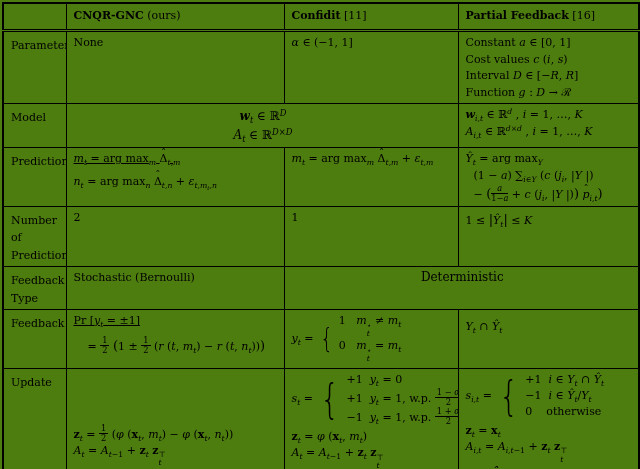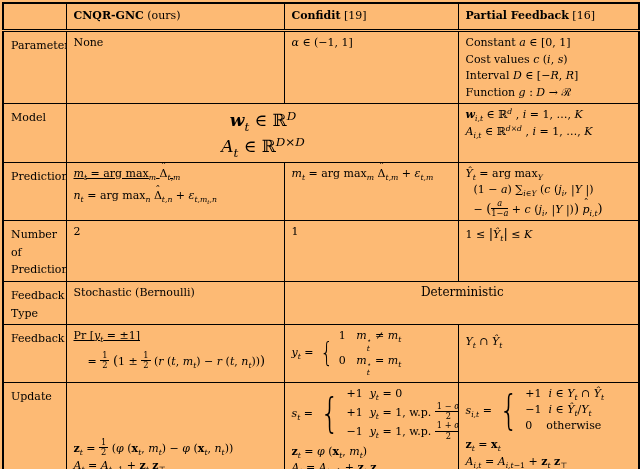--- a/index.html
+++ b/index.html
@@ -1,16 +1,16 @@
 <!DOCTYPE html>
 <html><head>
 <meta charset="utf-8">
 <style>
   html,body{margin:0;padding:0;background:#fff;}
-  .page{position:relative;width:640px;height:469px;background:#fdba74;overflow:hidden;
+  .page{position:relative;width:640px;height:469px;background:#4d7c0f;overflow:hidden;
         font-family:"DejaVu Serif","Liberation Serif",serif;color:#000;}
   table{border-collapse:collapse;table-layout:fixed;width:636px;margin:2px;border:2px solid #000;}
   td{border:1px solid #000;vertical-align:top;padding:3px 5px 2px 7px;font-size:11px;overflow:hidden;}
   tr.hdr td{border-bottom:3px double #000;height:18px;padding-top:5px;}
   .hb{font-weight:bold;}
   .lab{line-height:1.6;padding-top:5px;}
   tr.params td{height:56px;}
   tr.model td{height:36px;}
   tr.preds td{height:48px;}
   tr.nump td{height:27px;margin-left:19px;}
@@ -30,40 +30,40 @@
   .h{position:relative;display:inline-block;}
   .h::after{content:'ˆ';position:absolute;left:0;right:0;top:-0.5em;text-align:center;font-size:0.95em;font-style:normal;}
   .stk{display:inline-flex;flex-direction:column;align-items:flex-start;vertical-align:-0.45em;font-size:0.7em;line-height:1.05;}
   .bp{font-size:1.18em;}
   .cases{display:flex;align-items:center;margin-bottom:3px;}
   .lhs{margin-right:4px;white-space:nowrap;text-align:center;}
   .brace{font-family:"DejaVu Sans","Liberation Sans",sans-serif;font-weight:300;font-size:40px;line-height:0.85;margin-right:4px;transform:scaleX(0.75);}
   .brace.b2{font-size:27px;}
   .crow{line-height:1.45;white-space:nowrap;}
   .spacer{height:52px;}
-  .center-merged{text-align:center;font-size:17px;line-height:1.55;padding-top:3px;}
+  .center-merged{text-align:center;font-size:12px;line-height:1.55;padding-top:3px;}
   .det{text-align:center;font-size:12px;padding-top:3px;}
 </style>
 </head>
 <body>
 
 <div class="page">
 <table>
   <colgroup>
     <col style="width:63px">
         <col style="width:218px">
         <col style="width:174px">
         <col style="width:181px">
   </colgroup>
   <tbody>
 
   <tr class="hdr">
     <td class="lab"></td>
     <td><span class="hb">CNQR-GNC</span><span> (ours)</span></td>
-    <td><span class="hb">Confidit</span><span> [19]</span></td>
+    <td><span class="hb">Confidit</span><span> [11]</span></td>
     <td><span class="hb">Partial Feedback</span><span> [16]</span></td>
   </tr>
 
   <tr class="params">
     <td class="lab">Parameters</td>
     <td>
             <div class="fl">None</div>
           </td>
     <td>
             <div class="fl"><i>α</i> ∈ (−1, 1]</div>

